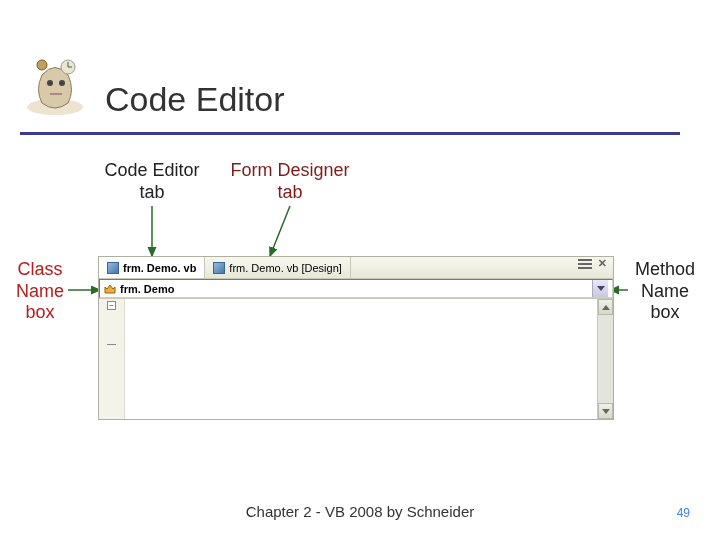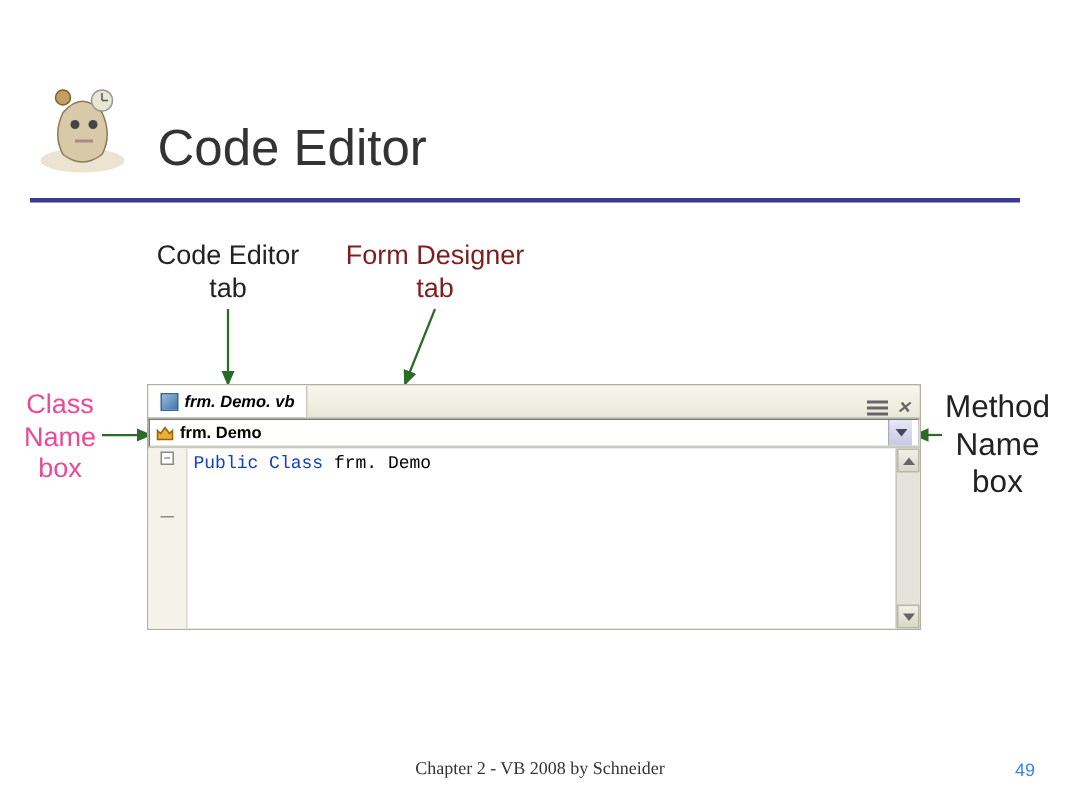--- a/index.html
+++ b/index.html
@@ -59,30 +59,30 @@
     color: #7f1d1d;
     line-height: 1.2;
   }
   .ann-class-box {
     position: absolute;
     left: 5px;
     top: 259px;
     width: 70px;
     text-align: center;
     font-size: 18px;
-    color: #ec4899;
+    color: #b91c1c;
     line-height: 1.2;
   }
   .ann-method-box {
     position: absolute;
     left: 625px;
     top: 259px;
     width: 80px;
     text-align: center;
-    font-size: 21px;
+    font-size: 18px;
     color: #222;
     line-height: 1.2;
   }
   .arrow-svg {
     position: absolute;
     left: 0;
     top: 0;
     width: 720px;
     height: 540px;
     pointer-events: none;
@@ -91,25 +91,24 @@
     position: absolute;
     left: 98px;
     top: 256px;
     width: 516px;
     background: #efefe7;
     border: 1px solid #b0b0a0;
     font-size: 11px;
   }
   .tabs-row {
     display: flex;
-    align-items: flex-end;
+    align-items: flex-start;
     height: 22px;
     background: linear-gradient(#f7f7ef,#e8e8d8);
     border-bottom: 1px solid #c8c8b8;
-    font-style: italic;
   }
   .tab {
     display: flex;
     align-items: center;
     gap: 4px;
     padding: 0 8px;
     height: 100%;
     border-right: 1px solid #c8c8b8;
     cursor: pointer;
   }
@@ -230,23 +229,22 @@
   }
   .sb-btn.up::after { border-bottom:5px solid #666; }
   .sb-btn.down::after { border-top:5px solid #666; }
   .sb-track { flex:1; }
   .footer-text {
     position: absolute;
     left: 0;
     bottom: 20px;
     width: 720px;
     text-align: center;
-    font-size: 12px;
+    font-size: 15px;
     color: #333;
-    font-family: Liberation Serif, serif;
   }
   .page-num {
     position: absolute;
     right: 30px;
     bottom: 20px;
     font-size: 12px;
     color: #3b82f6;
   }
 </style>
 </head>
@@ -293,20 +291,24 @@
     <line x1="68" y1="290" x2="100" y2="290" stroke="#2a6b2a" stroke-width="1.5" marker-end="url(#ah)"></line>
     <line x1="628" y1="290" x2="610" y2="290" stroke="#2a6b2a" stroke-width="1.5" marker-end="url(#ah)"></line>
   </svg>
 
   <div class="ide-shot">
     <div class="tabs-row">
       <div class="tab active">
         <span class="file-icon"></span>
         <span class="lbl">frm. Demo. vb</span>
       </div>
+      <div class="tab inactive">
+        <span class="file-icon"></span>
+        <span class="lbl">frm. Demo. vb [Design]</span>
+      </div>
       <div class="tabs-right">
         <div class="menu-icon">
             <span></span>
             <span></span>
             <span></span>
           </div>
         <div class="close-x">✕</div>
       </div>
     </div>
 
@@ -320,21 +322,20 @@
         <div class="combo-arrow"></div>
       </div>
     </div>
 
     <div class="code-area">
       <div class="gutter">
         <div class="fold-box">−</div>
         <div class="fold-line"></div>
       </div>
       <div class="code-lines">
-        <div><span class="kw">Public Class</span><span> frm. Demo</span></div>
         <div></div>
       </div>
       <div class="scrollbar-v">
         <div class="sb-btn up"></div>
         <div class="sb-track"></div>
         <div class="sb-btn down"></div>
       </div>
     </div>
   </div>
 

